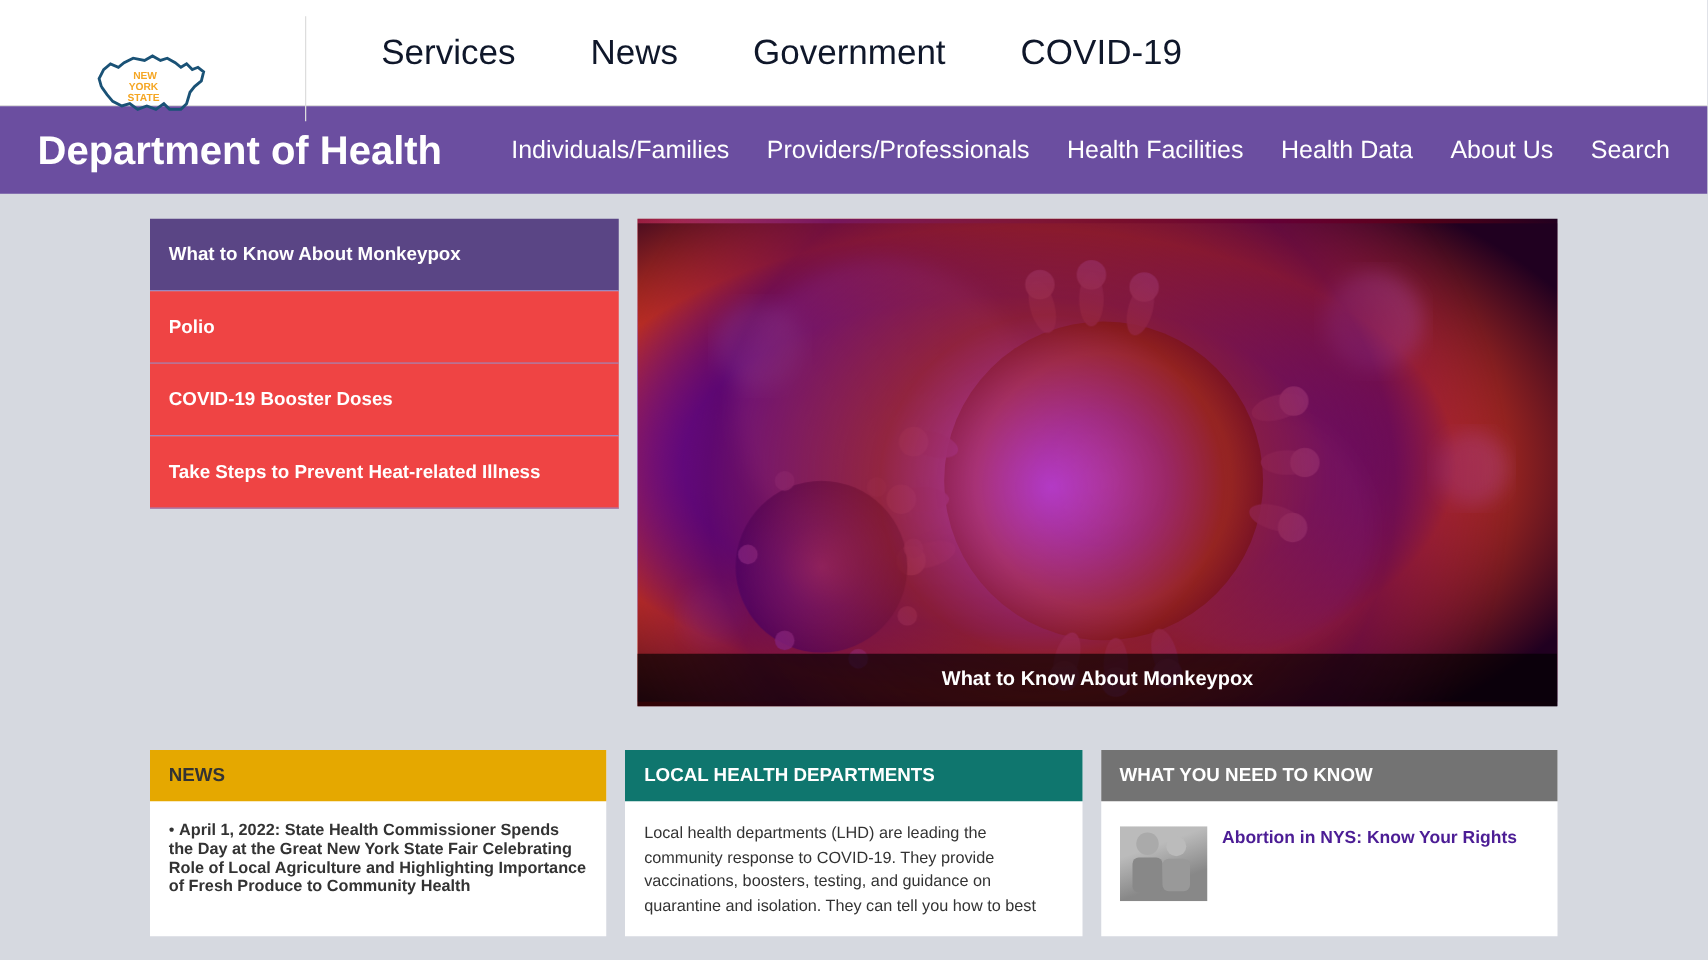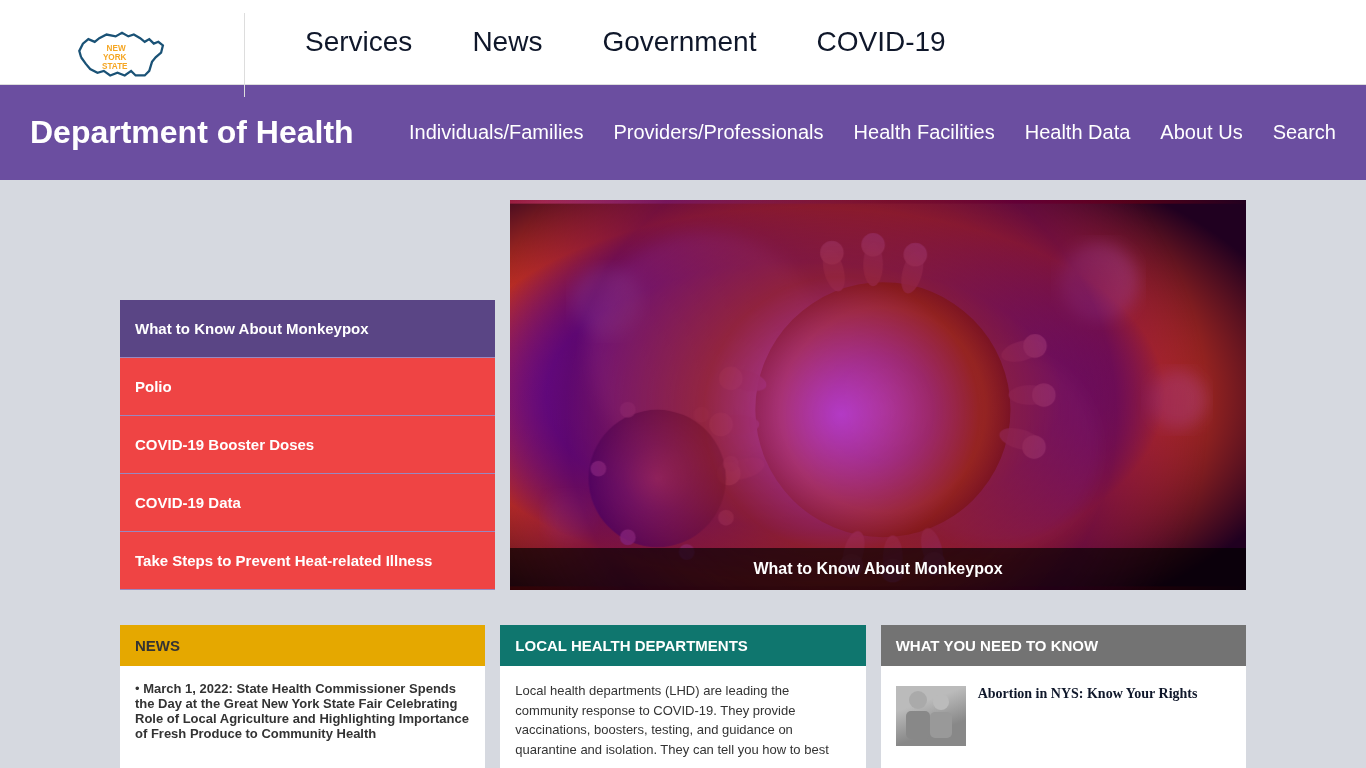--- a/index.html
+++ b/index.html
@@ -9,21 +9,21 @@
     #top-nav {
       background: #fff;
       border-bottom: 1px solid #ddd;
       height: 85px;
       display: flex;
       align-items: center;
     }
     #logo-area {
       width: 245px;
       display: flex;
-      align-items: center;
+      align-items: flex-end;
       justify-content: center;
       border-right: 1px solid #ddd;
       height: 100%;
       margin-top: 25px;
     }
     #logo-svg {
       width: 100px;
       height: 60px;
     }
     #top-nav-links {
@@ -36,21 +36,21 @@
       font-size: 28px;
       color: #0f172a;
       text-decoration: none;
       cursor: pointer;
     }
 
     
     #dept-header {
       background: #6b4ea0;
       padding: 0 30px;
-      height: 95px;
+      height: 70px;
       display: flex;
       align-items: center;
       justify-content: space-between;
     }
     #dept-title {
       color: #fff;
       font-size: 32px;
       font-weight: bold;
     }
     #dept-nav {
@@ -65,21 +65,20 @@
       cursor: pointer;
       white-space: nowrap;
     }
 
     
     #main-content {
       display: flex;
       gap: 0;
       padding: 20px 120px;
       gap: 15px;
-      align-items: flex-end;
     }
 
     
     #sidebar-links {
       width: 375px;
       flex-shrink: 0;
       display: flex;
       flex-direction: column;
     }
     .sidebar-link {
@@ -195,22 +194,21 @@
       height: 100%;
       background: linear-gradient(160deg, #bbb 30%, #888 70%);
       display: flex;
       align-items: center;
       justify-content: center;
       font-size: 24px;
     }
     .know-text {
       font-size: 14px;
       font-weight: bold;
-      color: #0f172a;
-      font-family: Liberation Serif, serif;
+      color: #4c1d95;
     }
   </style>
 </head>
 <body>
 
 <nav id="top-nav">
   <div id="logo-area">
     <svg id="logo-svg" viewBox="0 0 110 65">
 
       <polyline points="10,35 8,28 12,20 18,15 25,18 30,14 38,10 48,12 55,8 62,12 68,10 75,14 80,18 85,15 90,20 95,18 100,22 98,30 92,35 88,40 85,50 80,55 70,55 65,50 58,55 50,52 42,55 35,50 28,52 20,48 15,42 10,35" fill="none" stroke="#1a5276" stroke-width="2.5"></polyline>
@@ -238,21 +236,20 @@
     <a class="dept-nav-link">Search</a>
   </nav>
 </header>
 
 <main id="main-content">
 
   <div id="sidebar-links">
     <a class="sidebar-link">What to Know About Monkeypox</a>
     <a class="sidebar-link">Polio</a>
     <a class="sidebar-link">COVID-19 Booster Doses</a>
-    <a class="sidebar-link">COVID-19 Data</a>
     <a class="sidebar-link">Take Steps to Prevent Heat-related Illness</a>
   </div>
 
   <div id="hero-area">
     <div id="hero-image">
 
       <svg viewBox="0 0 750 390" style="position:absolute;inset:0;width:100%;height:100%;">
         <defs>
           <radialGradient id="bg-grad" cx="40%" cy="50%" r="70%">
             <stop offset="0%" stop-color="#c060e0"></stop>
@@ -337,21 +334,21 @@
     <div id="hero-caption">What to Know About Monkeypox</div>
   </div>
 </main>
 
 <div id="bottom-sections">
 
   <div class="bottom-section">
     <div class="section-header news-header">NEWS</div>
     <div class="section-body">
       <div class="news-item">
-        <b>March 1, 2022: State Health Commissioner Spends the Day at the Great New York State Fair Celebrating Role of Local Agriculture and Highlighting Importance of Fresh Produce to Community Health</b>
+        <b>April 1, 2022: State Health Commissioner Spends the Day at the Great New York State Fair Celebrating Role of Local Agriculture and Highlighting Importance of Fresh Produce to Community Health</b>
       </div>
     </div>
   </div>
 
   <div class="bottom-section">
     <div class="section-header lhd-header">LOCAL HEALTH DEPARTMENTS</div>
     <div class="section-body">
       <p>Local health departments (LHD) are leading the community response to COVID-19. They provide vaccinations, boosters, testing, and guidance on quarantine and isolation. They can tell you how to best</p>
     </div>
   </div>

